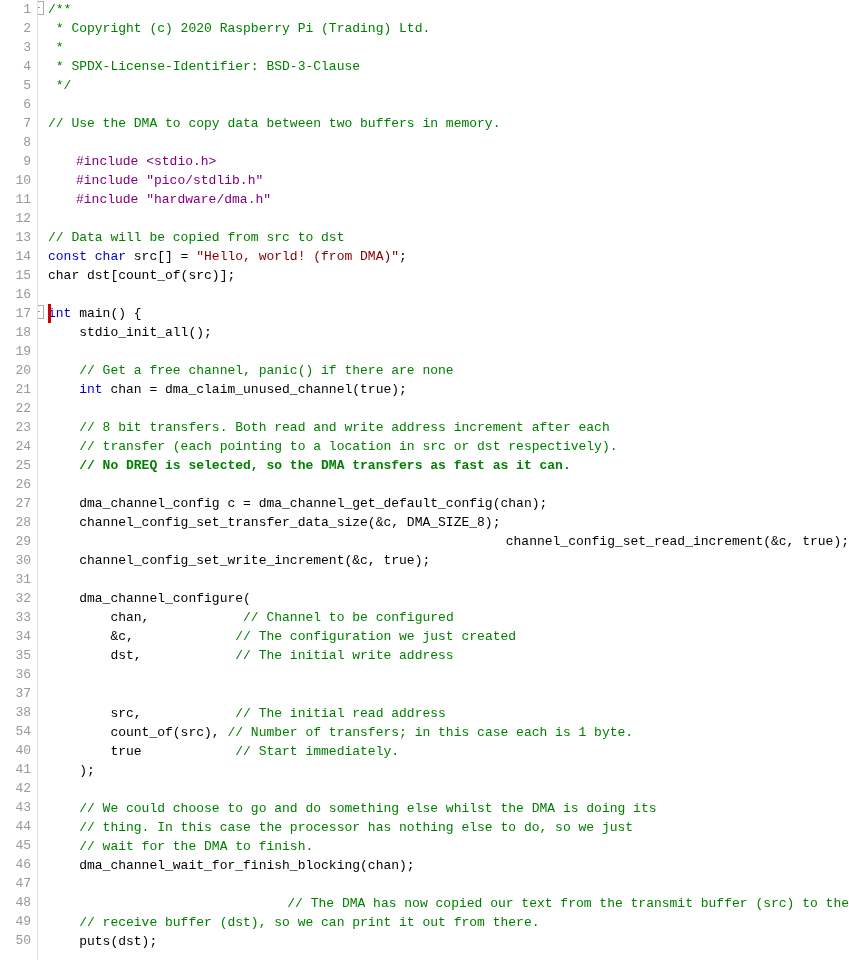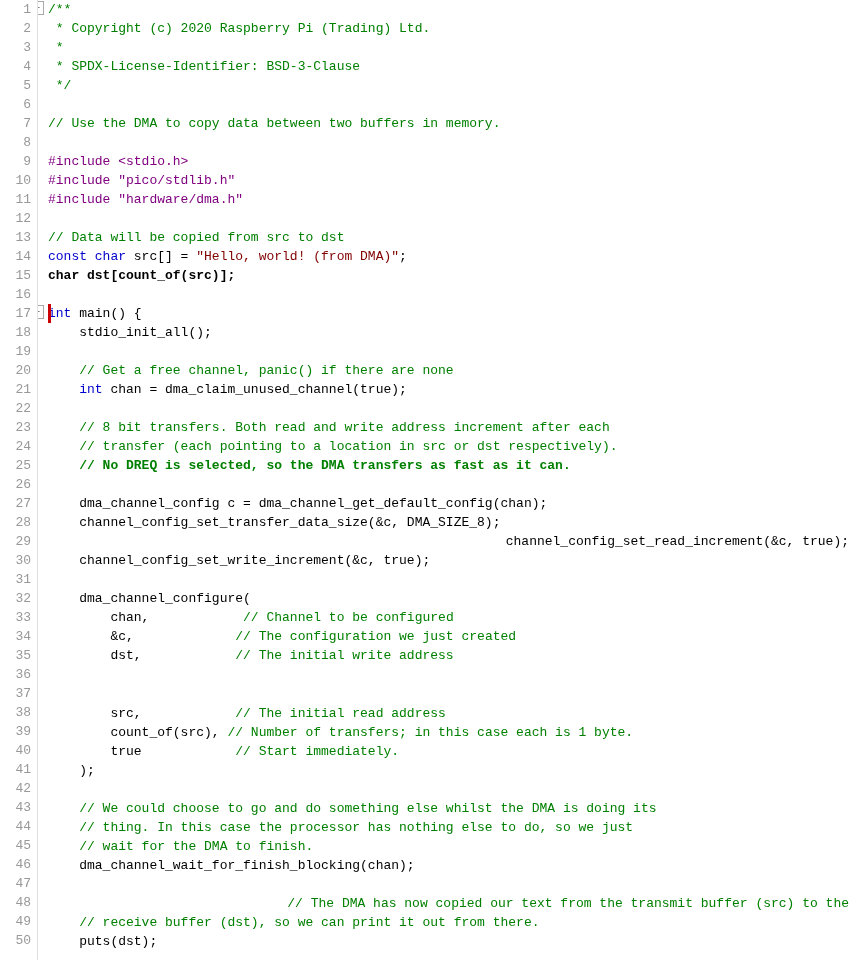--- a/index.html
+++ b/index.html
@@ -58,21 +58,21 @@
       background: #ffffff;
       display: flex;
       align-items: center;
       justify-content: center;
       font-size: 10px;
       color: #555555;
       cursor: pointer;
       z-index: 2;
     }
     .c-comment { color: #008000; }
-    .c-preprocessor { color: #800080; }
+    .c-preprocessor { color: #800080; margin-left: 28px; }
     .c-string { color: #800000; }
     .c-keyword { color: #0000cc; }
     .c-type { color: #0000cc; }
     .c-normal { color: #000000; }
     .red-bar {
       position: absolute;
       left: 0;
       top: 0;
       width: 3px;
       height: 100%;
@@ -115,21 +115,21 @@
       <span class="line-num">29</span>
       <span class="line-num">30</span>
       <span class="line-num">31</span>
       <span class="line-num">32</span>
       <span class="line-num">33</span>
       <span class="line-num">34</span>
       <span class="line-num">35</span>
       <span class="line-num">36</span>
       <span class="line-num">37</span>
       <span class="line-num">38</span>
-      <span class="line-num">39</span>
+      <span class="line-num">54</span>
       <span class="line-num">40</span>
       <span class="line-num">41</span>
       <span class="line-num">42</span>
       <span class="line-num">43</span>
       <span class="line-num">44</span>
       <span class="line-num">45</span>
       <span class="line-num">46</span>
       <span class="line-num">47</span>
       <span class="line-num">48</span>
       <span class="line-num">49</span>
@@ -143,21 +143,21 @@
       <div class="code-line" style="position: relative;"><span class="c-comment"> */</span></div>
       <div class="code-line" style="position: relative;"><span>&nbsp;</span></div>
       <div class="code-line" style="position: relative;"><span class="c-comment">// Use the DMA to copy data between two buffers in memory.</span></div>
       <div class="code-line" style="position: relative;"><span>&nbsp;</span></div>
       <div class="code-line" style="position: relative;"><span class="c-preprocessor">#include &lt;stdio.h&gt;</span></div>
       <div class="code-line" style="position: relative;"><span class="c-preprocessor">#include "pico/stdlib.h"</span></div>
       <div class="code-line" style="position: relative;"><span class="c-preprocessor">#include "hardware/dma.h"</span></div>
       <div class="code-line" style="position: relative;"><span>&nbsp;</span></div>
       <div class="code-line" style="position: relative;"><span class="c-comment">// Data will be copied from src to dst</span></div>
       <div class="code-line" style="position: relative;"><span class="c-keyword">const char</span><span class="c-normal"> src[] = </span><span class="c-string">"Hello, world! (from DMA)"</span><span class="c-normal">;</span></div>
-      <div class="code-line" style="position: relative; font-weight: bold;"><span class="c-normal">char dst[count_of(src)];</span></div>
+      <div class="code-line" style="position: relative;"><span class="c-normal">char dst[count_of(src)];</span></div>
       <div class="code-line" style="position: relative;"><span>&nbsp;</span></div>
       <div class="code-line" style="position: relative;"><div class="red-bar"></div><div class="fold-marker">−</div><span class="c-type">int</span><span class="c-normal"> main() {</span></div>
       <div class="code-line" style="position: relative;"><span class="c-normal">    stdio_init_all();</span></div>
       <div class="code-line" style="position: relative;"><span>&nbsp;</span></div>
       <div class="code-line" style="position: relative;"><span class="c-comment">    // Get a free channel, panic() if there are none</span></div>
       <div class="code-line" style="position: relative;"><span class="c-normal">    </span><span class="c-type">int</span><span class="c-normal"> chan = dma_claim_unused_channel(true);</span></div>
       <div class="code-line" style="position: relative;"><span>&nbsp;</span></div>
       <div class="code-line" style="position: relative;"><span class="c-comment">    // 8 bit transfers. Both read and write address increment after each</span></div>
       <div class="code-line" style="position: relative;"><span class="c-comment">    // transfer (each pointing to a location in src or dst respectively).</span></div>
       <div class="code-line" style="position: relative; font-weight: bold;"><span class="c-comment">    // No DREQ is selected, so the DMA transfers as fast as it can.</span></div>

